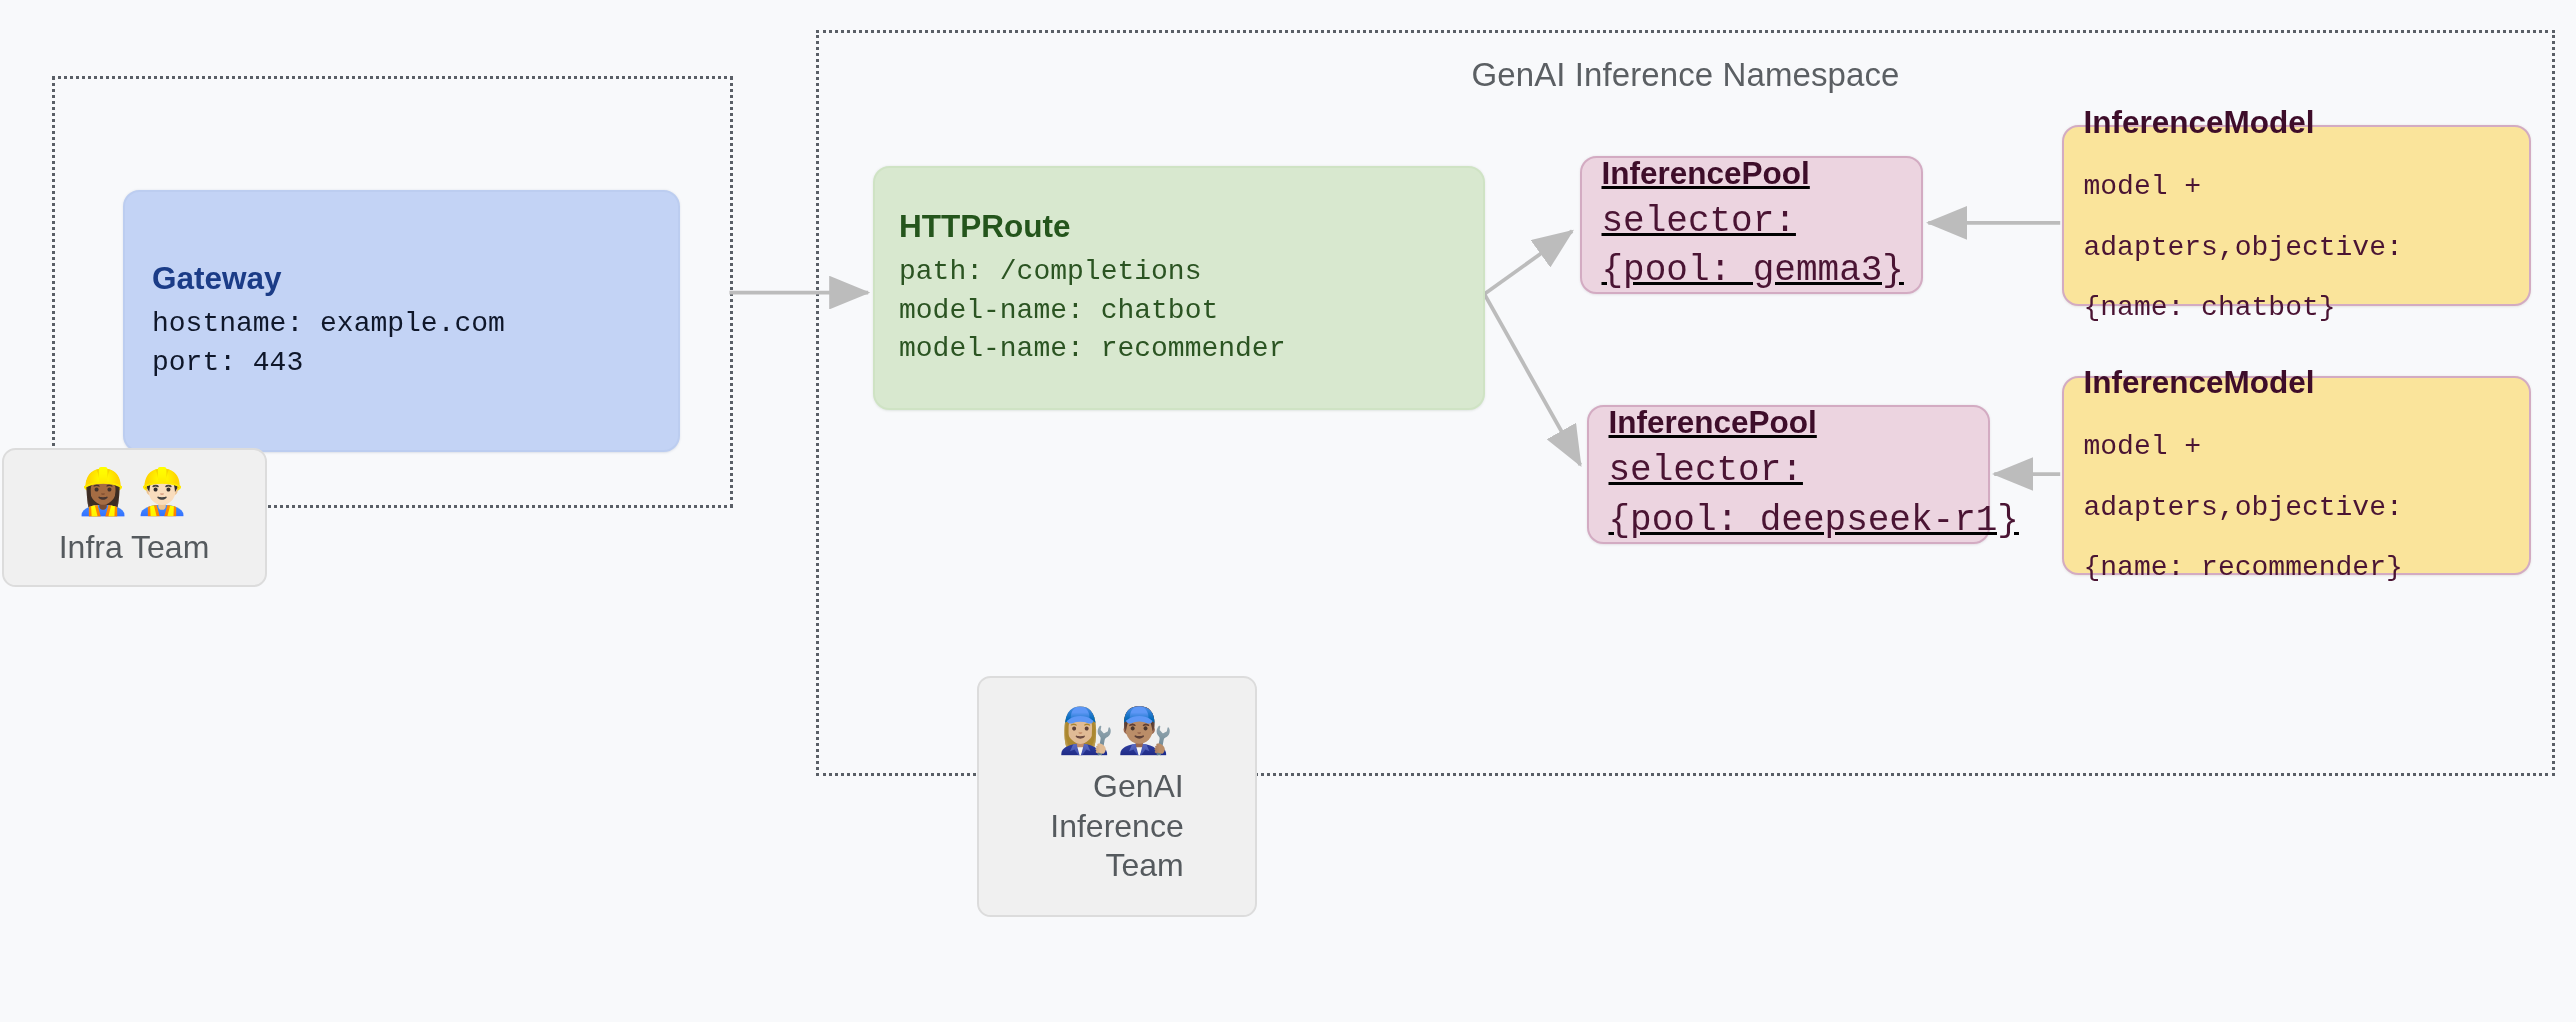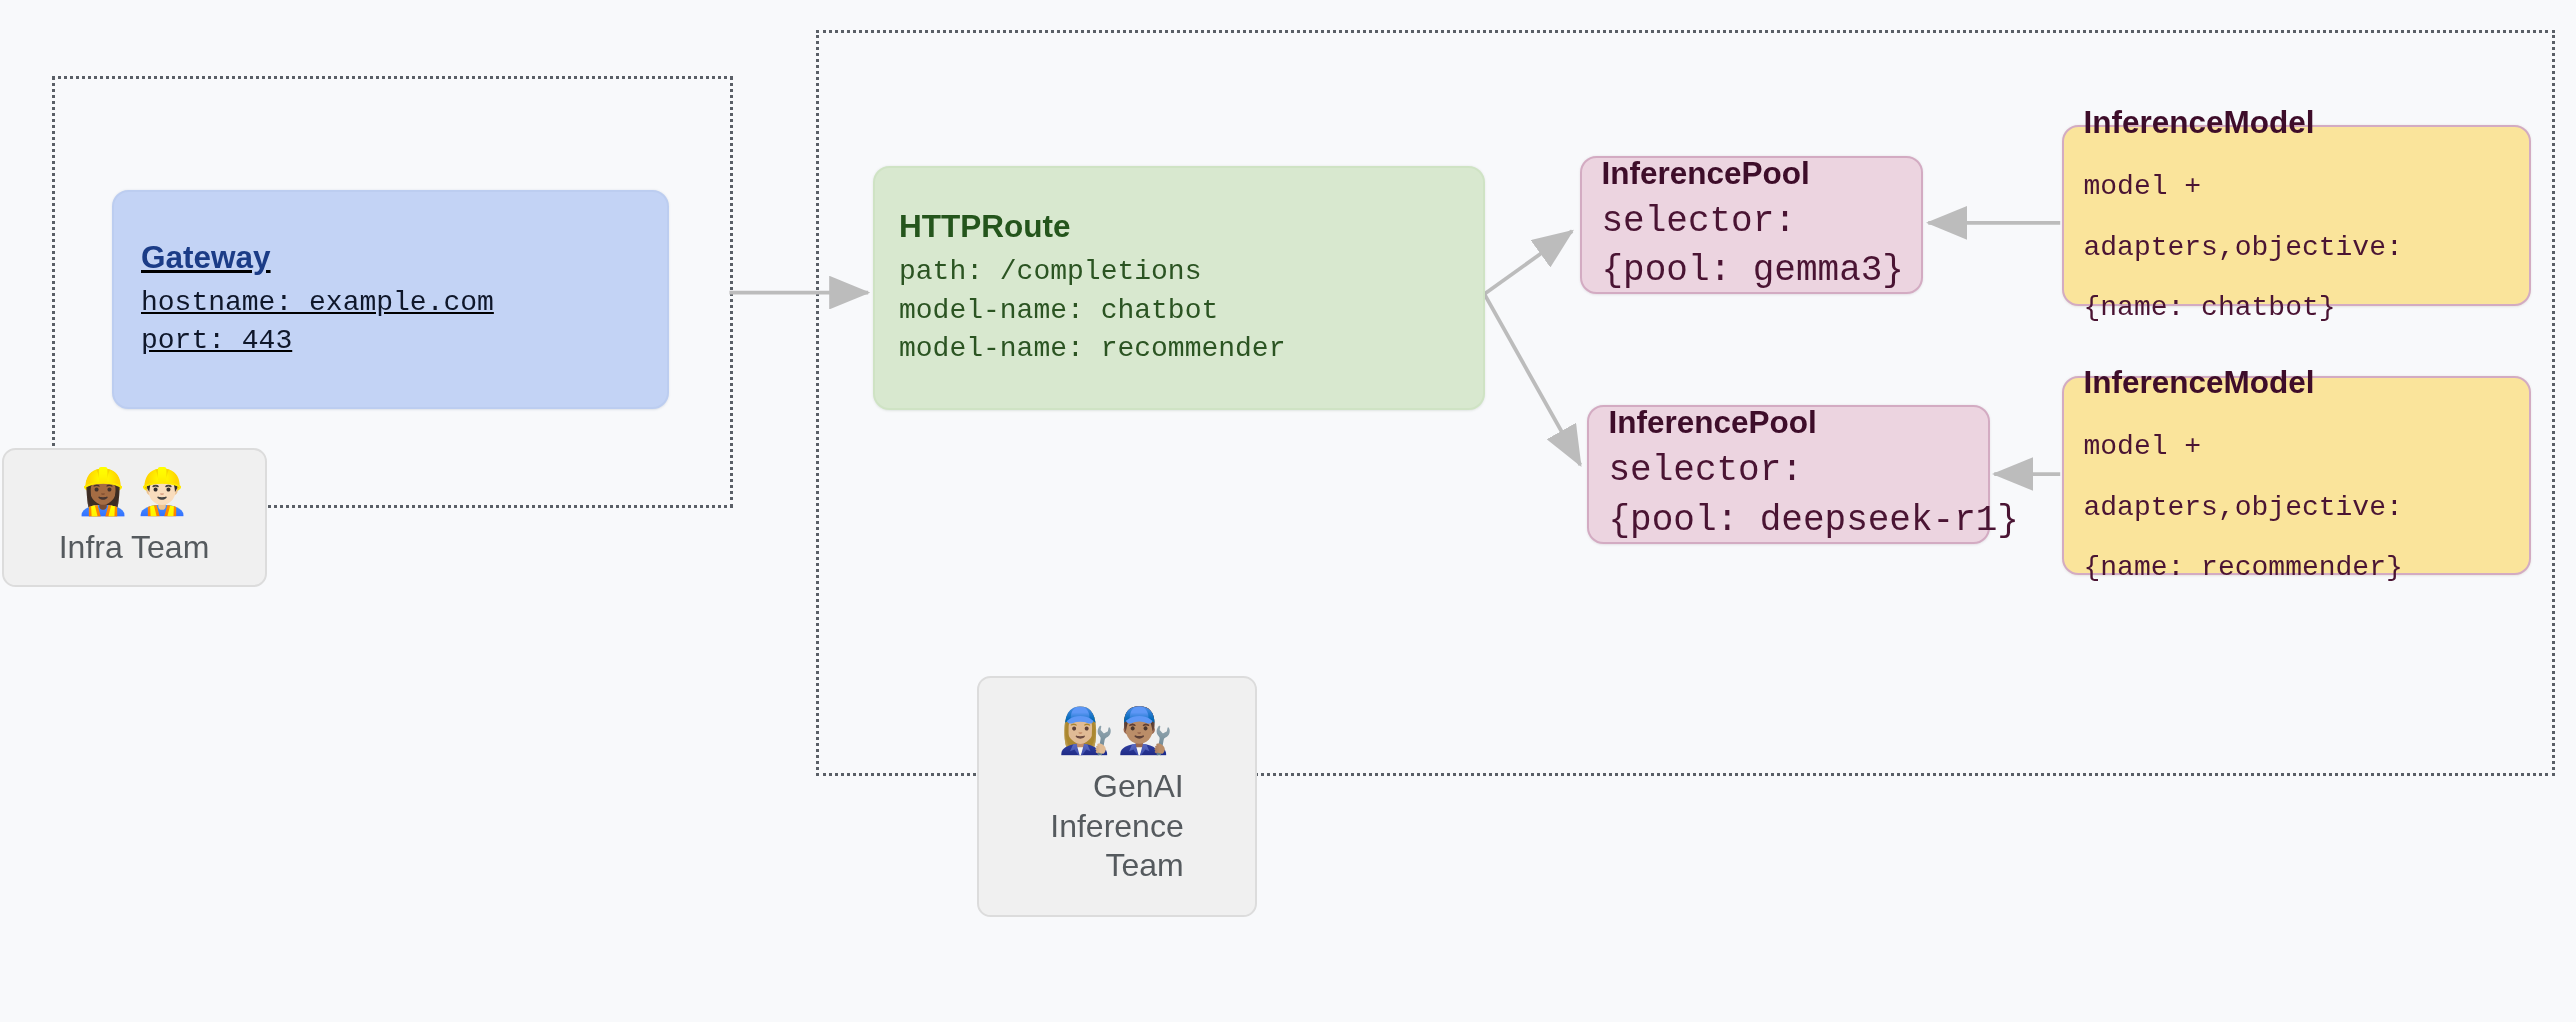--- a/index.html
+++ b/index.html
@@ -67,20 +67,21 @@
     padding:8px 24px;
   }
   .httproute .title{color:#24551c;font-size:31.5px;margin-bottom:7.5px;}
   .httproute .body{color:#2b5422;font-size:28px;}
 
   .pool{
     background:#ecd4e0;
     border:2.2px solid #d3abc2;
     box-shadow:0 0.7px 2.2px rgba(90,40,70,.12);
     padding:0 19.5px;
+    text-decoration:underline;
   }
   .pool .title{color:#3e0d2a;font-size:31.5px;margin-bottom:4.5px;}
   .pool .body{color:#4a1433;font-size:36px;}
 
   .model{
     background:#fae49b;
     border:2.2px solid #d3abc2;
     box-shadow:0 0.7px 2.2px rgba(110,90,30,.12);
     padding:0 19.5px;
     gap:22px;
@@ -120,40 +121,41 @@
 </head>
 <body>
 
 <div class="canvas">
 
   <div class="ns" style="left:52px;top:76px;width:681px;height:432px;">
   </div>
 
   <div class="ns" style="left:816px;top:30px;width:1739px;height:746px;">
   </div>
+  <div class="ns-title" style="left:816px;top:56px;width:1739px;">GenAI Inference Namespace</div>
 
   <svg class="wires" viewBox="0 0 3436 1364" xmlns="http://www.w3.org/2000/svg">
     <defs>
       <marker id="arrow" markerWidth="11" markerHeight="9" refX="10.4" refY="4.5" orient="auto" markerUnits="strokeWidth">
         <path d="M0,0 L11,4.5 L0,9 z" fill="#bcbcbc"></path>
       </marker>
     </defs>
 
     <line x1="973" y1="390" x2="1158" y2="390" stroke="#bcbcbc" stroke-width="5" marker-end="url(#arrow)"></line>
 
     <line x1="1980" y1="392" x2="2097" y2="308" stroke="#bcbcbc" stroke-width="5" marker-end="url(#arrow)"></line>
 
     <line x1="1980" y1="392" x2="2108" y2="620" stroke="#bcbcbc" stroke-width="5" marker-end="url(#arrow)"></line>
 
     <line x1="2748" y1="297" x2="2572" y2="297" stroke="#bcbcbc" stroke-width="5" marker-end="url(#arrow)"></line>
 
     <line x1="2748" y1="632" x2="2660" y2="632" stroke="#bcbcbc" stroke-width="5" marker-end="url(#arrow)"></line>
   </svg>
 
-  <div class="node gateway" style="left:112px;top:190px;width:557px;height:219px;text-decoration:underline;">
+  <div class="node gateway" style="left:123px;top:190px;width:557px;height:262px;">
     <div class="title">Gateway</div>
     <div class="body">hostname: example.com</div>
     <div class="body">port: 443</div>
   </div>
 
   <div class="node httproute" style="left:873px;top:166px;width:612px;height:244px;">
     <div class="title">HTTPRoute</div>
     <div class="body">path: /completions</div>
     <div class="body">model-name: chatbot</div>
     <div class="body">model-name: recommender</div>

